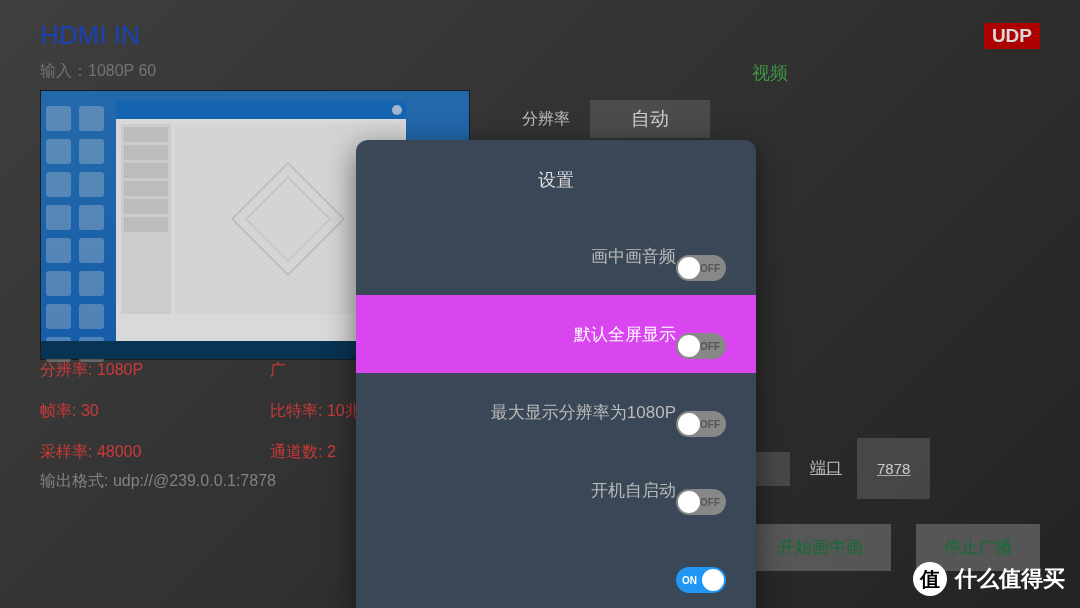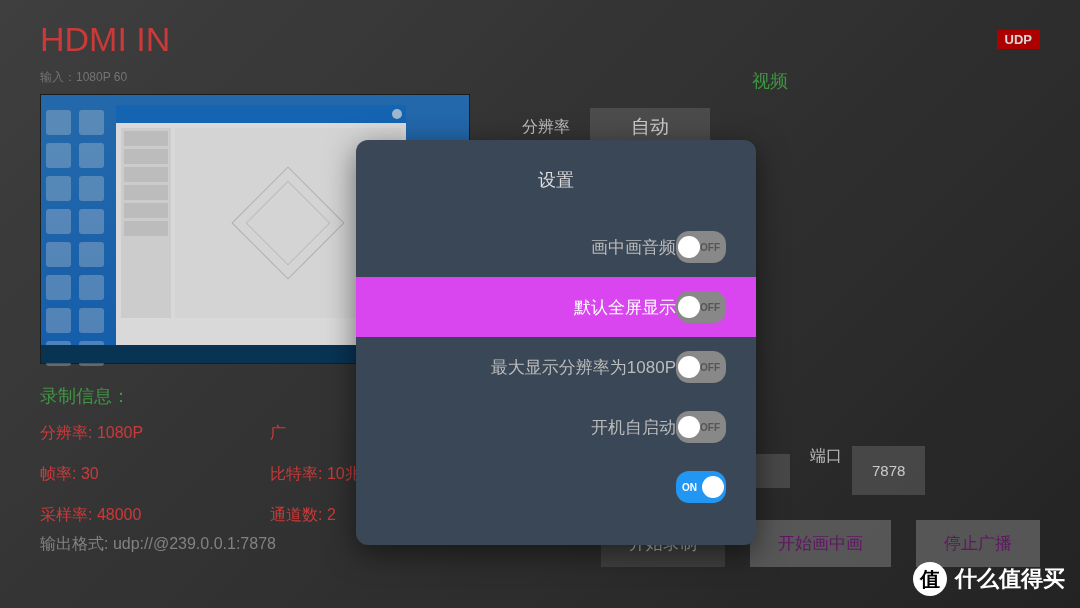--- a/index.html
+++ b/index.html
@@ -1,26 +1,26 @@
 <!DOCTYPE html>
 <html><head>
   <meta charset="utf-8">
   <style>
     * { margin: 0; padding: 0; box-sizing: border-box; font-family: "Microsoft YaHei", Arial, sans-serif; }
     body { width: 1080px; height: 608px; background: linear-gradient(135deg, #4a4a4a 0%, #3a3a3a 50%, #2a2a2a 100%); color: #ccc; position: relative; overflow: hidden; }
     
     .header { display: flex; justify-content: space-between; align-items: center; padding: 20px 40px 10px; }
-    .title { font-size: 34px; color: #ef4444; font-weight: 300; }
-    .udp-badge { background: #cc0000; color: #fff; padding: 2px 8px; font-size: 13px; font-weight: bold; }
+    .title { font-size: 26px; color: #1d4ed8; font-weight: 300; }
+    .udp-badge { background: #cc0000; color: #fff; padding: 2px 8px; font-size: 19px; font-weight: bold; }
     
     .main { display: flex; padding: 0 40px; gap: 30px; }
     .left-col { flex: 0 0 430px; }
     .right-col { flex: 1; }
     
-    .input-label { color: #888; font-size: 12px; margin-bottom: 8px; }
+    .input-label { color: #888; font-size: 16px; margin-bottom: 8px; }
     .preview { width: 430px; height: 270px; background: #1a6ec8; position: relative; border: 1px solid #222; }
     .preview-desktop { position: absolute; left: 0; top: 0; width: 100%; height: 100%; background: linear-gradient(180deg, #2a7cc8 0%, #1a6ec8 100%); }
     .preview-icons { position: absolute; left: 5px; top: 15px; width: 60px; height: 240px; display: grid; grid-template-columns: repeat(2, 25px); gap: 8px; }
     .preview-icons span { width: 25px; height: 25px; background: rgba(255,255,255,0.3); border-radius: 3px; }
     .preview-window { position: absolute; left: 75px; top: 10px; width: 290px; height: 245px; background: #fff; border-radius: 2px; }
     .preview-window-header { height: 18px; background: #1976d2; display: flex; align-items: center; justify-content: flex-end; padding: 0 4px; }
     .preview-window-header span { width: 10px; height: 10px; background: rgba(255,255,255,0.7); border-radius: 50%; margin-left: 2px; }
     .preview-window-body { padding: 5px; display: flex; gap: 4px; height: 200px; }
     .preview-sidebar { width: 50px; background: #f0f0f0; }
     .preview-sidebar div { height: 15px; margin: 3px; background: #ddd; }
@@ -32,34 +32,34 @@
     .rec-info-title { color: #4CAF50; font-size: 18px; margin-top: 20px; margin-bottom: 15px; }
     .rec-grid { display: grid; grid-template-columns: 1fr 1fr; gap: 20px 30px; color: #ef4444; font-size: 16px; }
     .rec-grid div { white-space: nowrap; }
     .rec-output { color: #999; font-size: 16px; margin-top: 8px; }
     
     .video-title { color: #4CAF50; font-size: 18px; text-align: center; margin-bottom: 15px; }
     .settings-row { display: flex; align-items: center; margin-bottom: 12px; gap: 20px; }
     .settings-row .lbl { width: 70px; text-align: right; color: #ddd; font-size: 16px; }
     .settings-row .val { flex: 0 0 120px; background: rgba(120,120,120,0.5); padding: 6px 0; text-align: center; color: #eee; font-size: 19px; }
     .settings-row .val-wide { flex: 0 0 200px; }
-    .port-group { display: flex; gap: 2px; }
+    .port-group { display: flex; align-items: center; gap: 15px; text-decoration: underline; }
     .port-group .plbl { color: #ddd; font-size: 16px; }
-    .port-group .pval { background: rgba(120,120,120,0.5); padding: 16px 20px; color: #eee; font-size: 15px; margin-left: 8px; }
+    .port-group .pval { background: rgba(120,120,120,0.5); padding: 22px 20px; color: #eee; font-size: 15px; }
     
     .action-buttons { display: flex; gap: 25px; margin-top: 25px; justify-content: flex-end; }
     .action-btn { background: rgba(100,100,100,0.5); color: #ccc; padding: 12px 28px; font-size: 17px; border: none; }
-    .action-btn.active { background: rgba(140,140,140,0.6); color: #701a75; font-family: Liberation Serif, serif; }
+    .action-btn.active { background: rgba(140,140,140,0.6); color: #15803d; font-family: Liberation Serif, serif; }
     
     .modal { position: absolute; left: 356px; top: 140px; width: 400px; background: #3a4756; border-radius: 12px; padding: 28px 0; box-shadow: 0 8px 30px rgba(0,0,0,0.5); z-index: 10; }
     .modal-title { text-align: center; color: #ddd; font-size: 18px; margin-bottom: 25px; }
     .modal-row { display: flex; align-items: center; justify-content: flex-end; padding: 14px 30px; color: #bbb; font-size: 17px; }
     .modal-row.selected { background: #d946ef; color: #fff; }
     
-    .toggle { width: 50px; height: 32px; background: #888; border-radius: 13px; position: relative; display: flex; align-items: center; }
+    .toggle { width: 50px; height: 26px; background: #888; border-radius: 13px; position: relative; display: flex; align-items: center; margin-top: 24px; }
     .toggle.on { background: #2196F3; }
     .toggle-knob { width: 22px; height: 22px; background: #fff; border-radius: 50%; position: absolute; left: 2px; transition: left 0.2s; }
     .toggle.on .toggle-knob { left: 26px; }
     .toggle-text { position: absolute; font-size: 10px; font-weight: bold; color: #555; }
     .toggle .toggle-text { right: 6px; }
     .toggle.on .toggle-text { left: 6px; color: #fff; right: auto; }
     
     .watermark { position: absolute; right: 15px; bottom: 12px; display: flex; align-items: center; gap: 8px; z-index: 20; }
     .wm-circle { width: 34px; height: 34px; background: #fff; border-radius: 50%; display: flex; align-items: center; justify-content: center; font-size: 20px; font-weight: bold; color: #000; }
     .wm-text { color: #fff; font-size: 22px; font-weight: bold; }
@@ -113,21 +113,20 @@
             <div class="preview-content">
               <div class="preview-diamond"></div>
               <div class="preview-diamond2"></div>
             </div>
           </div>
         </div>
         <div class="preview-taskbar"></div>
       </div>
     </div>
 
-    <div class="rec-info-title">录制信息：</div>
     <div class="rec-grid">
       <div>分辨率:  1080P</div>
       <div>广</div>
       <div>帧率:  30</div>
       <div>比特率:  10兆</div>
       <div>采样率:  48000</div>
       <div>通道数:  2</div>
     </div>
     <div class="rec-output">输出格式:  udp://@239.0.0.1:7878</div>
   </div>

